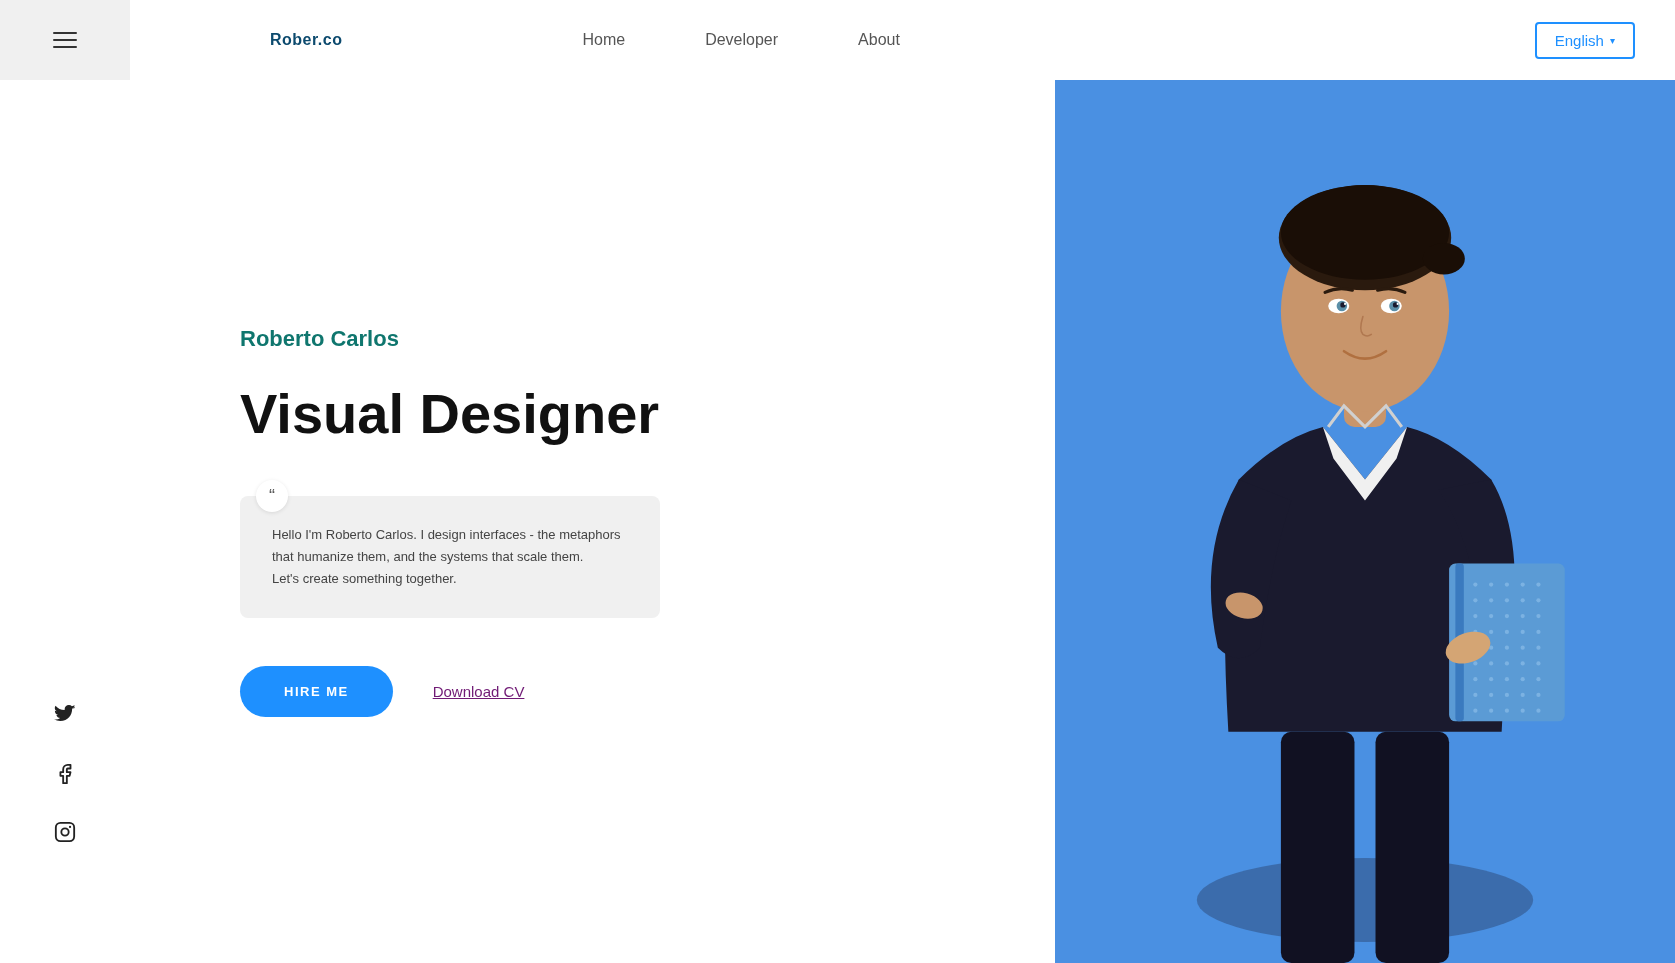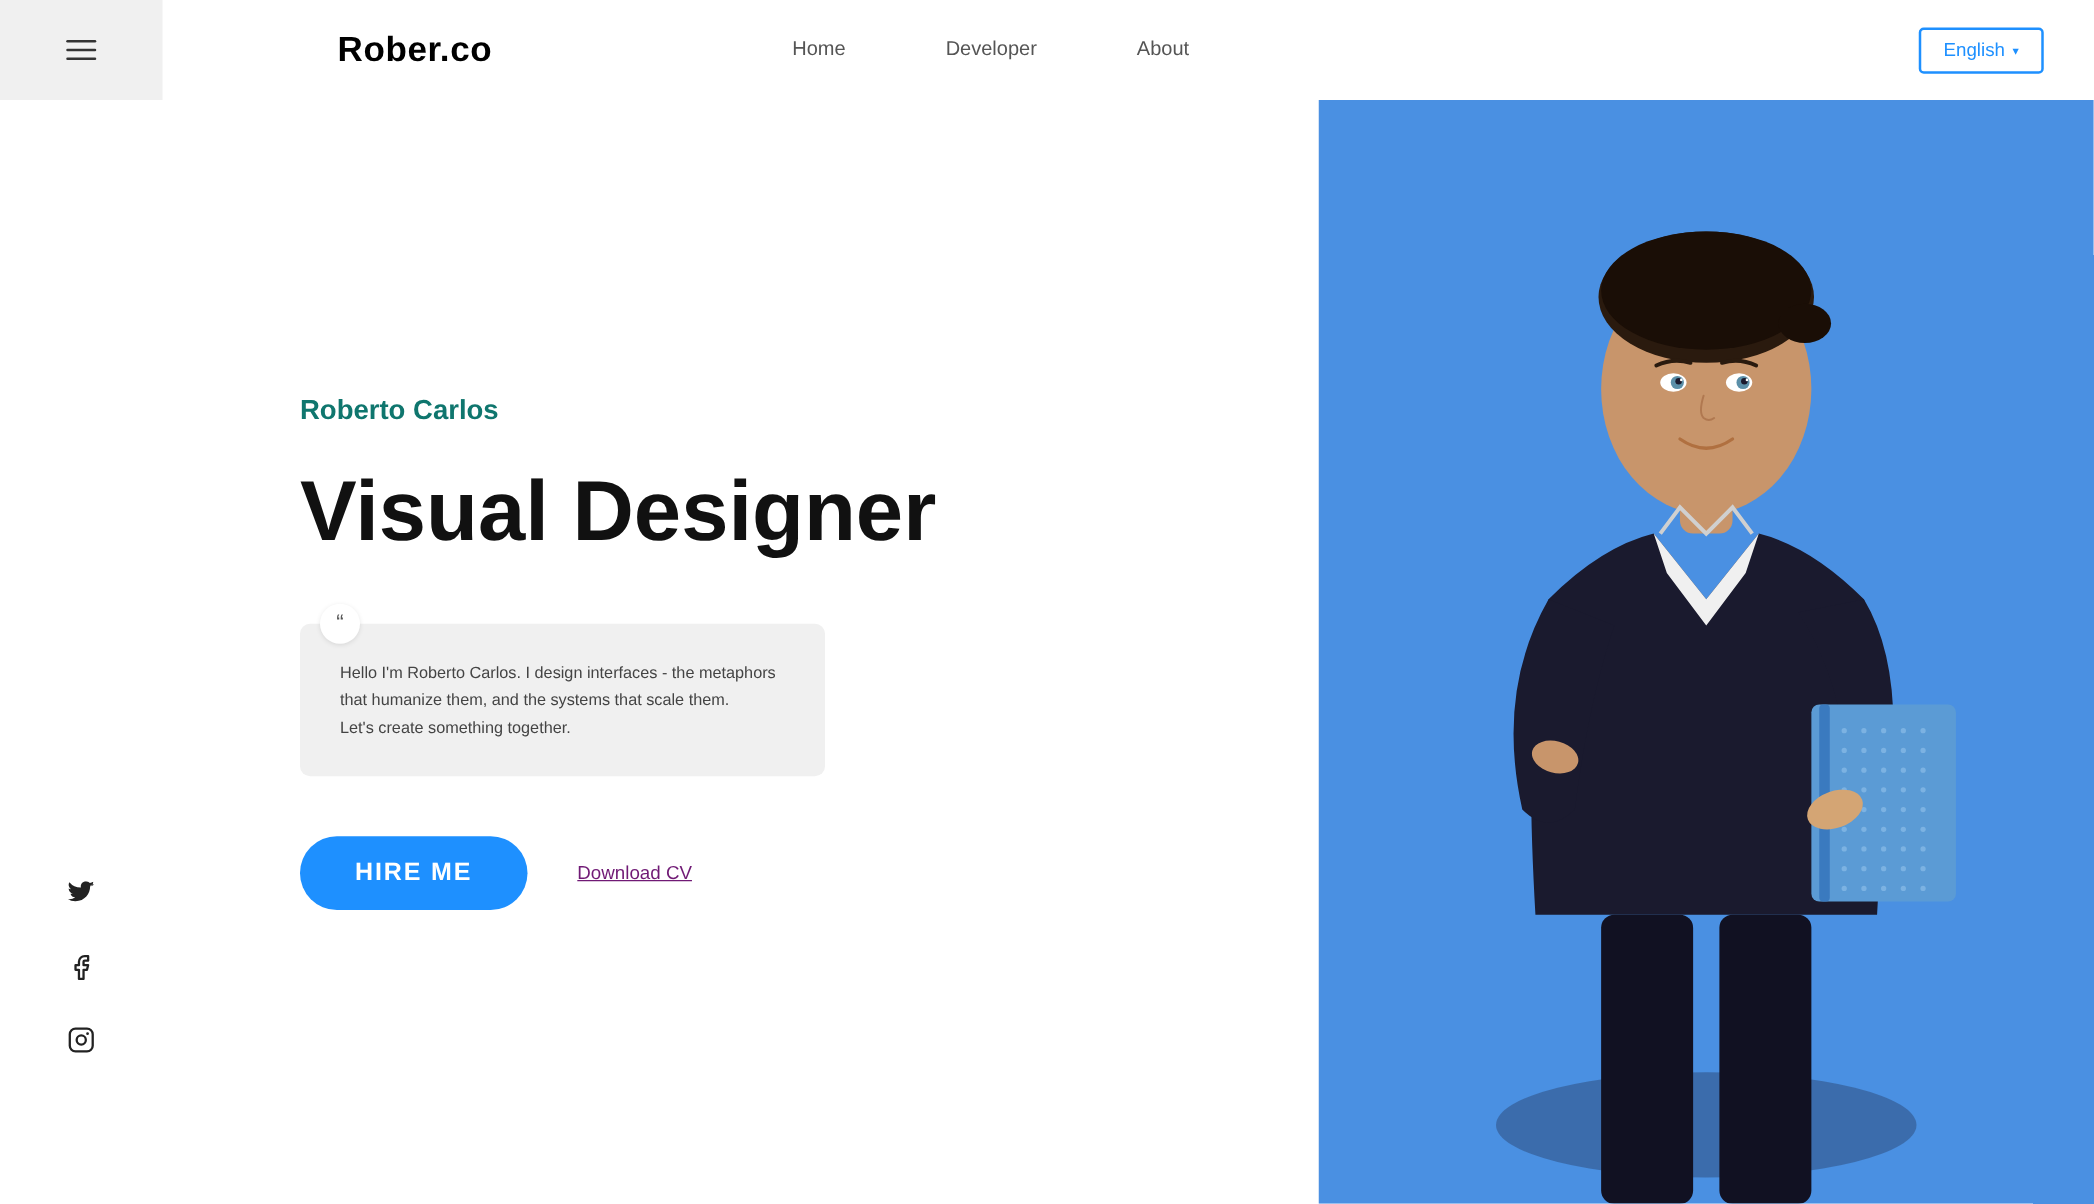--- a/index.html
+++ b/index.html
@@ -45,23 +45,23 @@
     .hamburger-icon span {
       display: block;
       width: 24px;
       height: 2px;
       background: #333;
       border-radius: 1px;
     }
 
     .logo {
       margin-left: 140px;
-      font-size: 28px;
+      font-size: 16px;
       font-weight: 700;
-      color: #000000;
+      color: #0c4a6e;
       letter-spacing: 0.5px;
       white-space: nowrap;
     }
 
     .nav {
       display: flex;
       align-items: center;
       gap: 80px;
       margin-left: 240px;
     }
@@ -139,21 +139,21 @@
     }
 
     .subtitle {
       font-size: 22px;
       color: #0f766e;
       font-weight: 600;
       margin-bottom: 31px;
     }
 
     .hero-title {
-      font-size: 68px;
+      font-size: 56px;
       font-weight: 900;
       color: #111;
       line-height: 1.1;
       margin-bottom: 52px;
     }
 
     .quote-box {
       background: #f0f0f0;
       border-radius: 8px;
       padding: 28px 32px 28px 32px;
@@ -189,21 +189,21 @@
       align-items: center;
       gap: 40px;
     }
 
     .hire-btn {
       background: #1e90ff;
       color: #fff;
       border: none;
       border-radius: 40px;
       padding: 18px 44px;
-      font-size: 20px;
+      font-size: 13px;
       font-weight: 700;
       letter-spacing: 1.5px;
       cursor: pointer;
       text-transform: uppercase;
     }
 
     .download-link {
       font-size: 15px;
       color: #701a75;
       text-decoration: underline;

